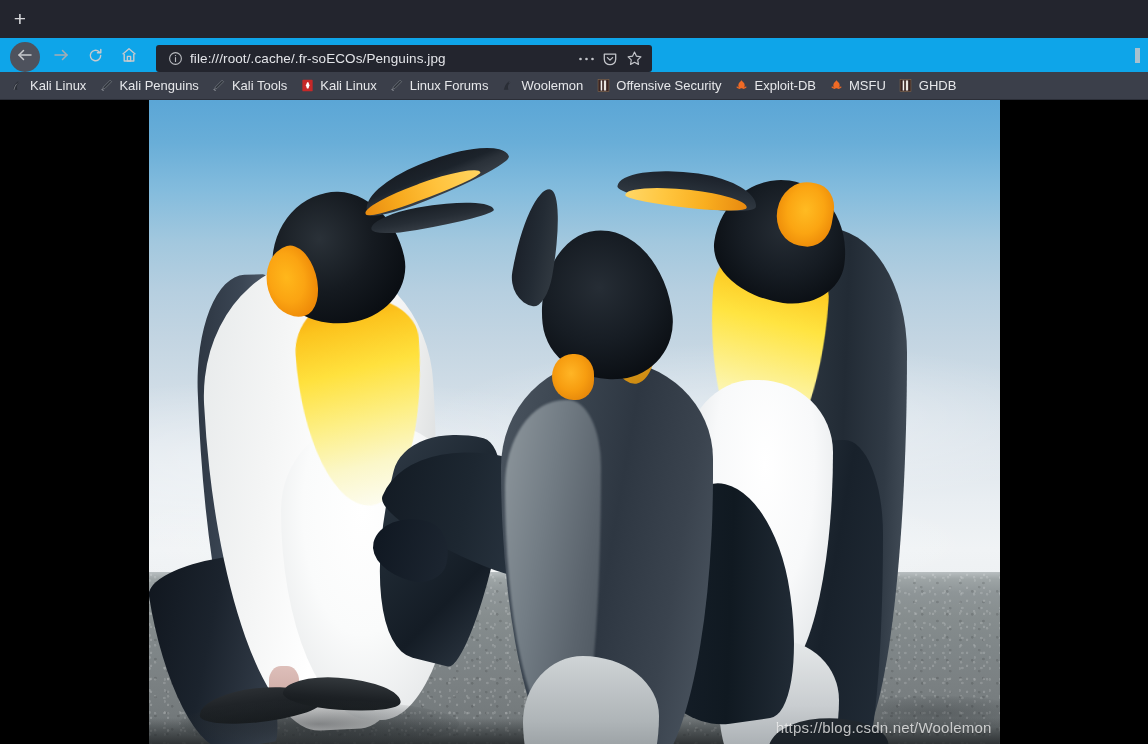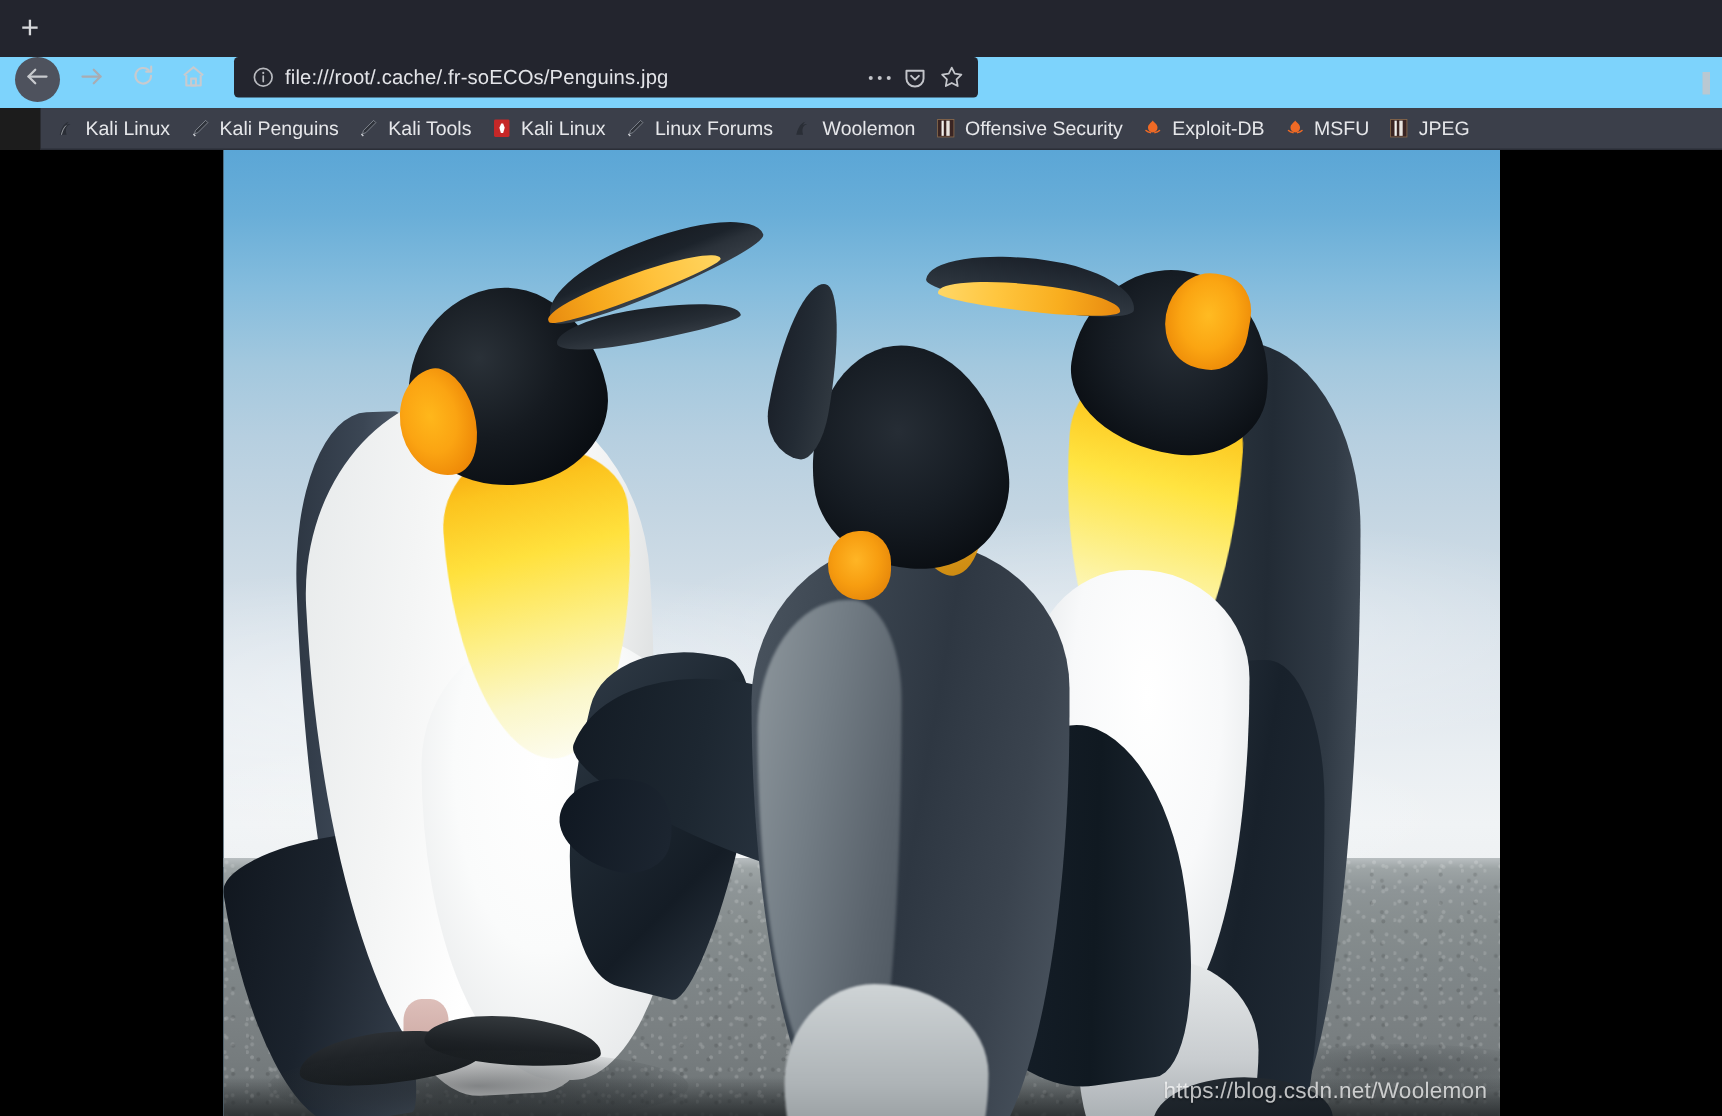--- a/index.html
+++ b/index.html
@@ -74,23 +74,23 @@
     display: flex; align-items: center; justify-content: center;
     color: #d7d8db;
     font-size: 21px;
     font-weight: 300;
   }
 
   
   .navbar {
     height: 34px;
     flex: 0 0 34px;
-    background: #7dd3fc;
-    display: flex;
-    align-items: flex-start;
+    background: #0ea5e9;
+    display: flex;
+    align-items: flex-end;
     padding: 0 8px;
     gap: 0;
   }
   .navbtn {
     width: 34px; height: 30px;
     display: flex; align-items: center; justify-content: center;
     color: #c8cace;
     position: relative;
   }
   .navbtn.back { margin-right: 2px; }
@@ -156,21 +156,20 @@
   .bookmarks {
     height: 28px;
     flex: 0 0 28px;
     background: #3b3f4a;
     display: flex;
     align-items: center;
     padding: 0 4px;
     gap: 0;
     overflow: hidden;
     border-bottom: 1px solid #2b2e37;
-    margin-left: 27px;
   }
   .bm {
     display: flex;
     align-items: center;
     height: 22px;
     padding: 0 7px 0 5px;
     gap: 5px;
     border-radius: 3px;
     flex: 0 0 auto;
   }
@@ -722,21 +721,21 @@
 
     <div class="bm">
       <span class="bm-ico">
         <svg width="15" height="15" viewBox="0 0 16 16">
             <rect x="2.2" y="1.8" width="11.6" height="12.4" fill="#3a2523"></rect>
             <rect x="5" y="2.6" width="1.6" height="10.8" fill="#f3f1ee"></rect>
             <rect x="8.4" y="2.6" width="2.4" height="10.8" fill="#e8e4df"></rect>
             <rect x="2.2" y="1.8" width="11.6" height="12.4" fill="none" stroke="#8a6a4c" stroke-width=".6"></rect>
           </svg>
       </span>
-      <span class="bm-label">JPEG</span>
+      <span class="bm-label">GHDB</span>
     </div>
   </div>
 
   <div class="content">
     <div class="imgwrap" title="Penguins.jpg">
 
       <div class="photo">
 
         <div class="sky"></div>
         <div class="sky-haze"></div>

